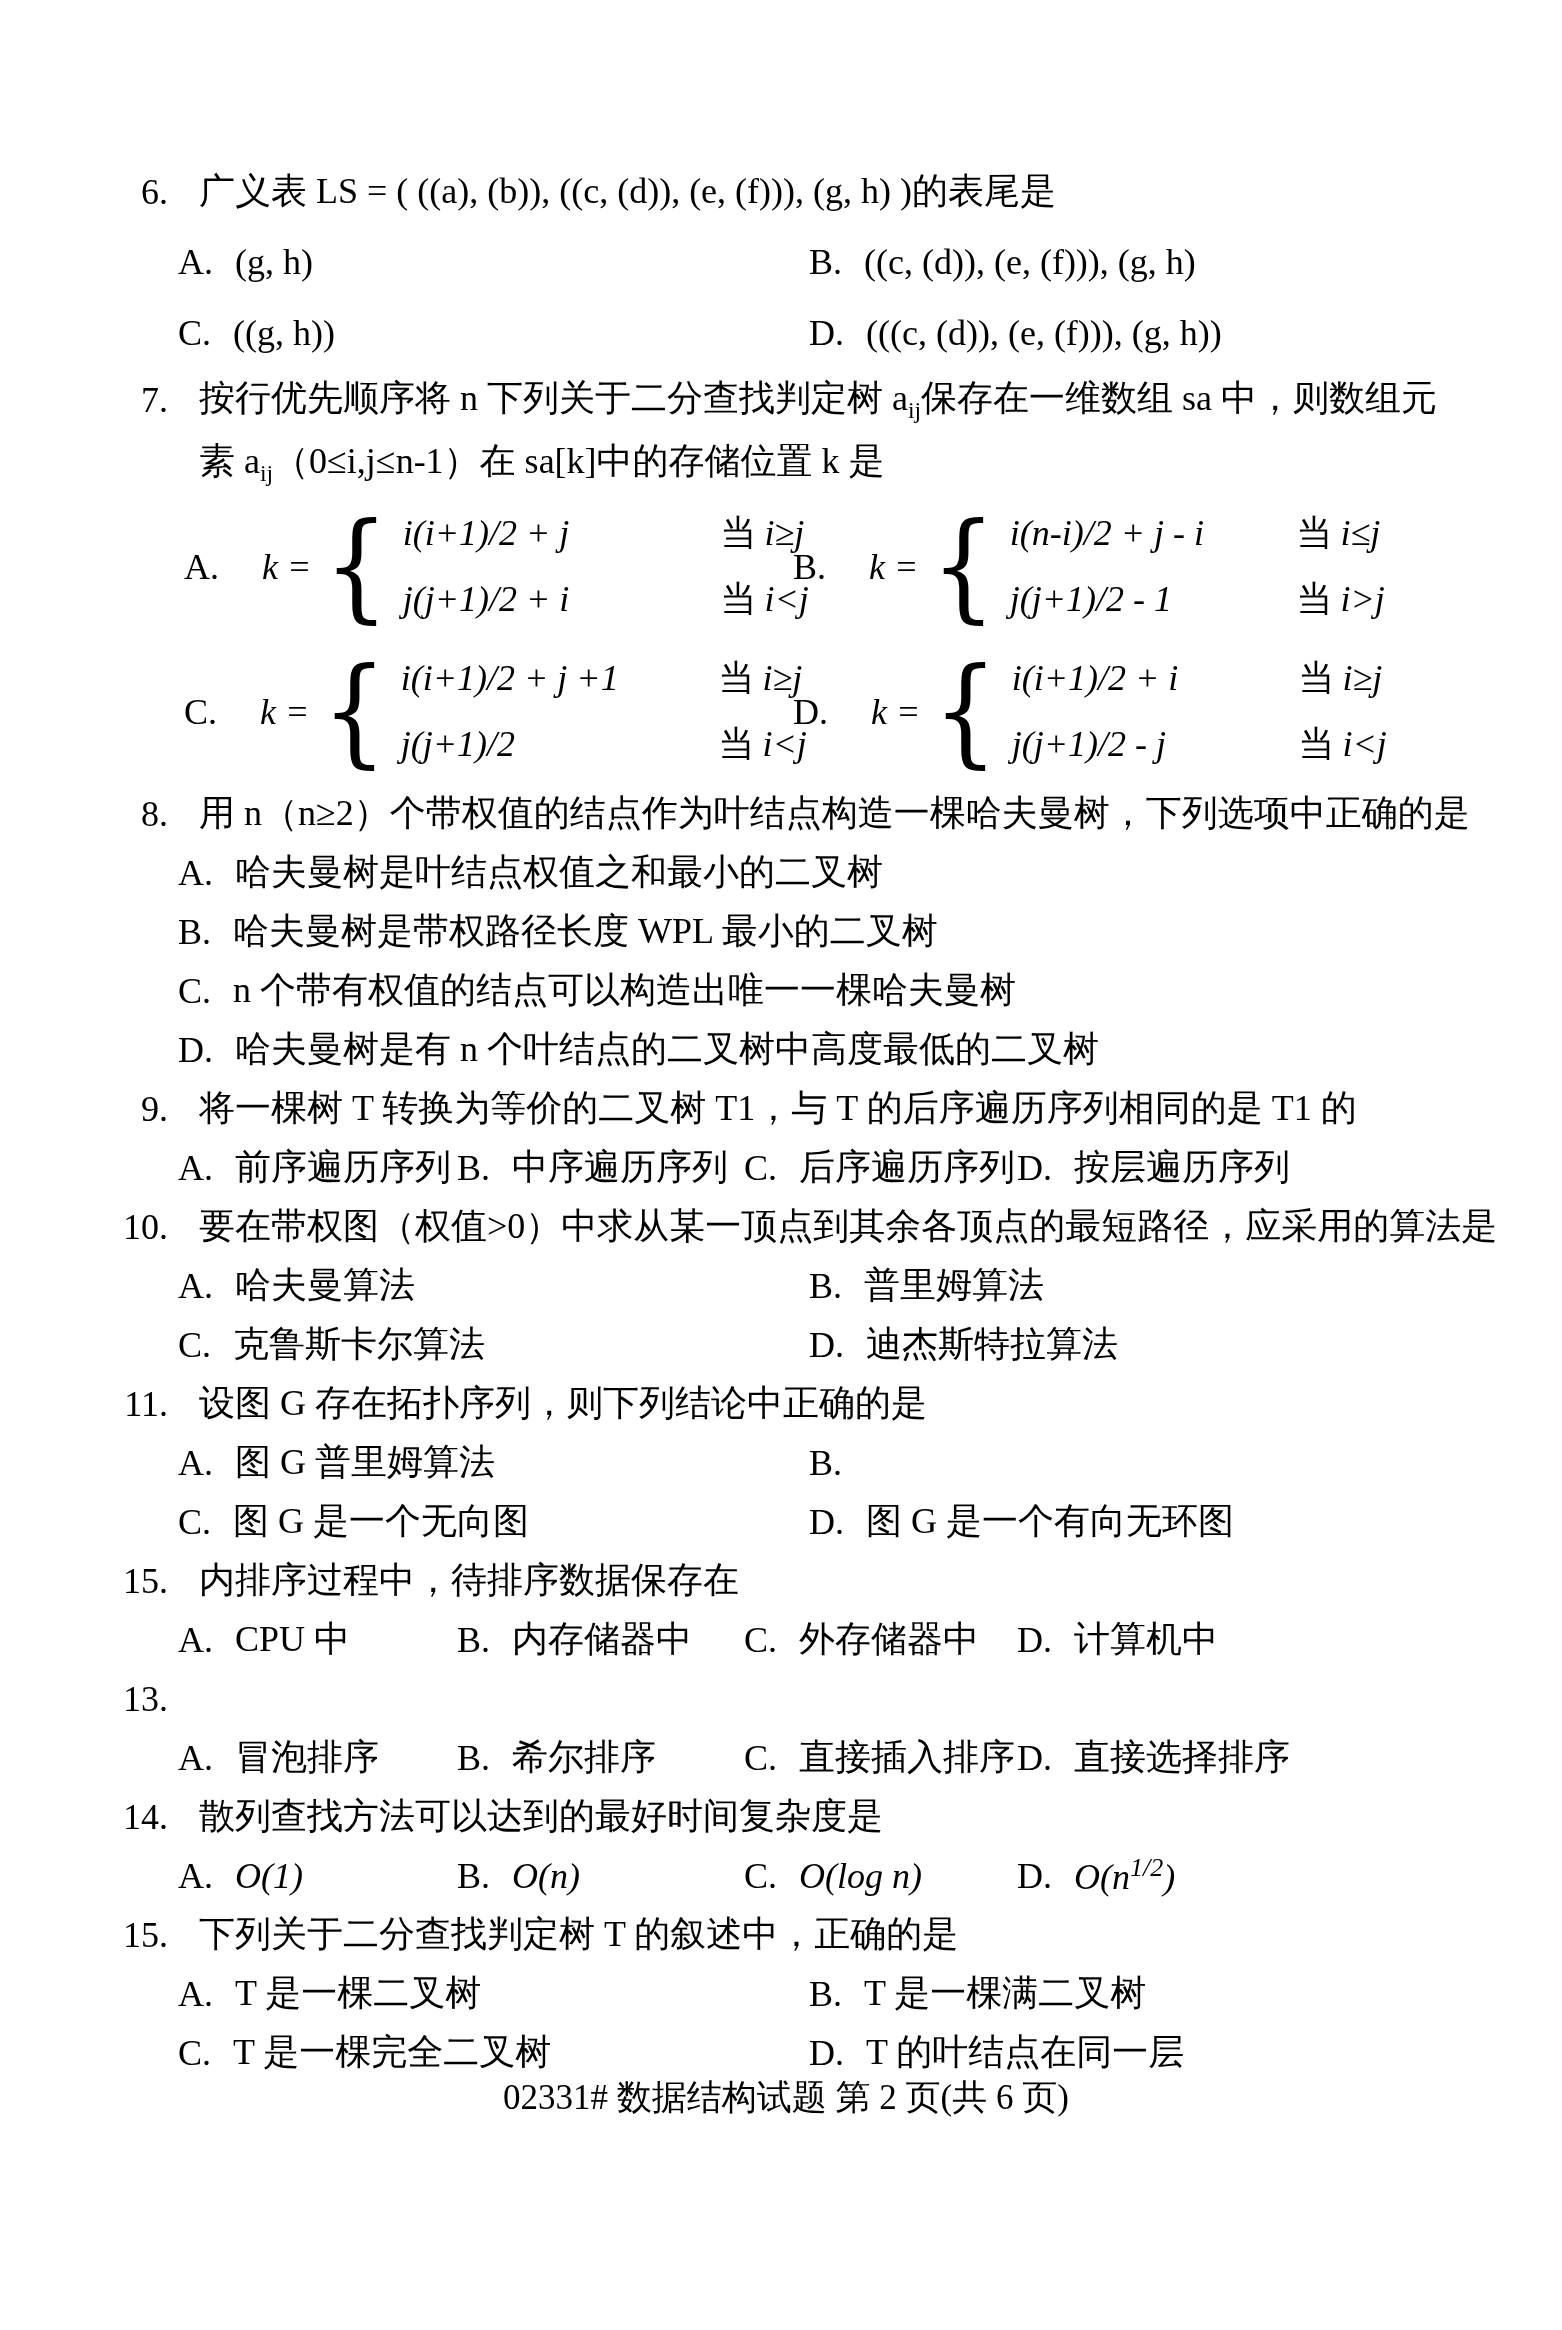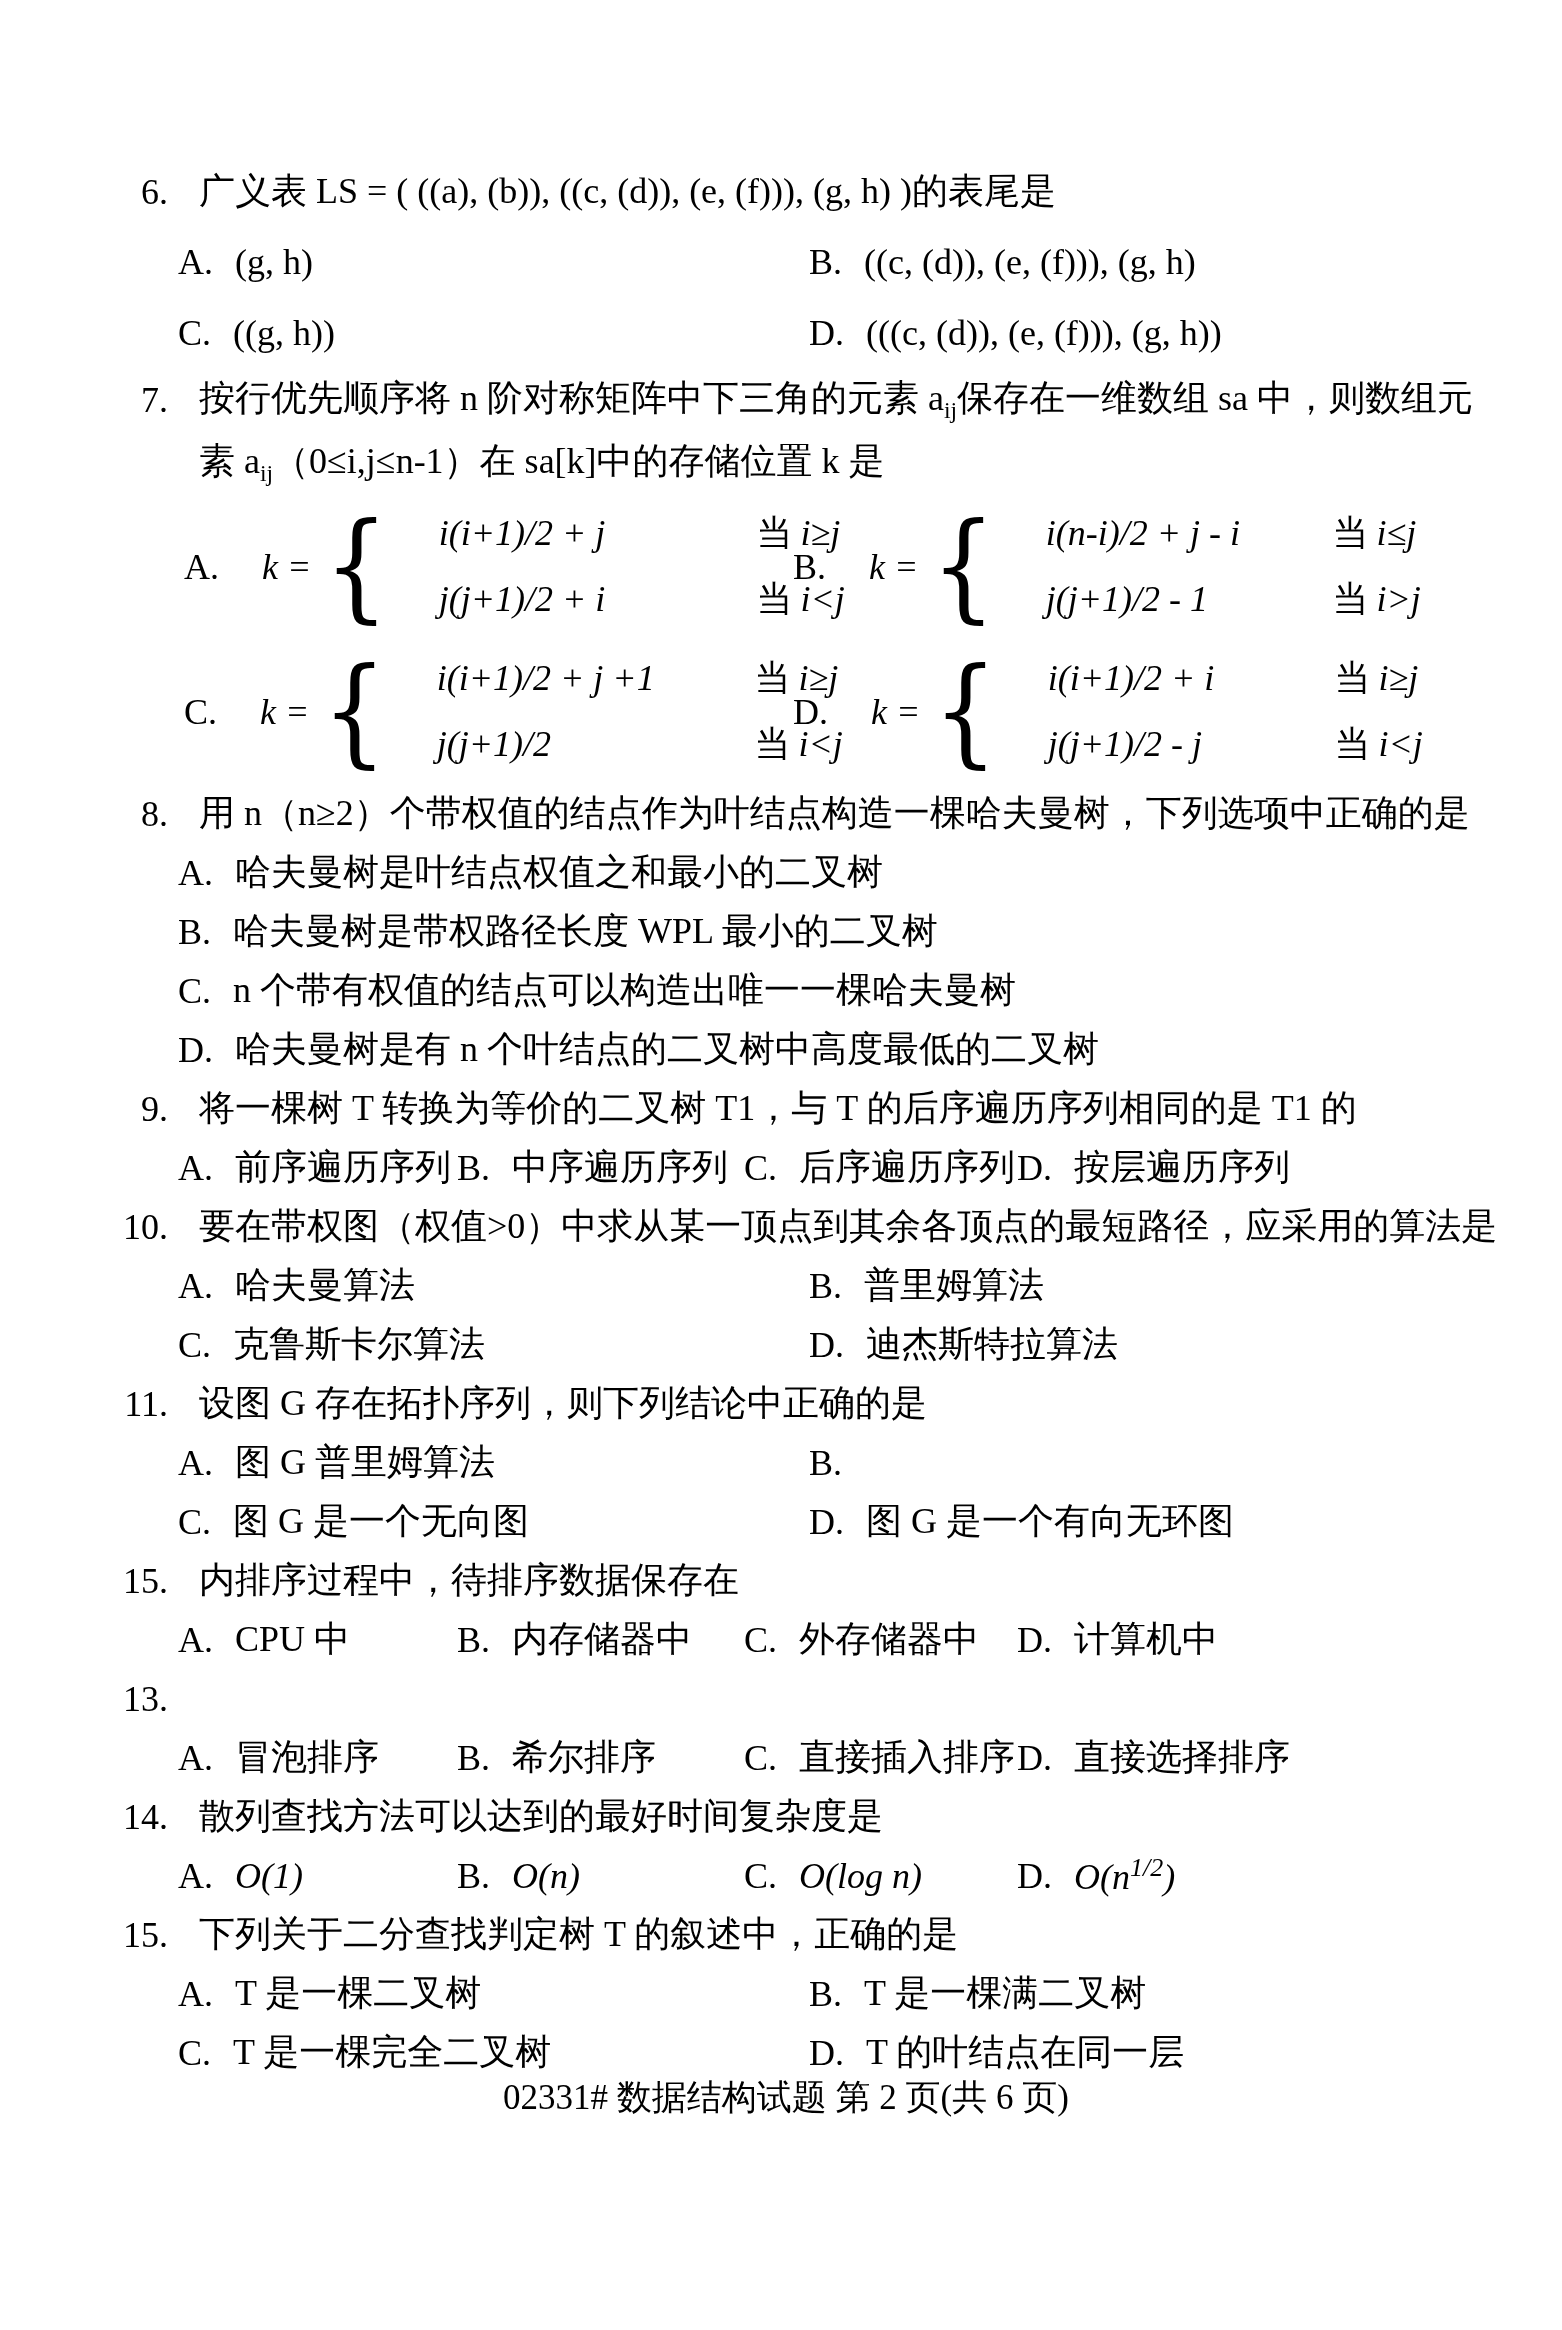--- a/index.html
+++ b/index.html
@@ -34,21 +34,21 @@
   .q7opt { display:flex; align-items:center; }
   .q7opt.left { width:609px; flex:none; }
   .q7opt .optlabel { margin-right:43px; }
   .q7opt .keq { margin-right:12.6px; }
   .brace {
     font-family:"DejaVu Serif",serif;
     font-size:102px; line-height:126px;
     transform:scaleY(1.15);
     margin-right:14px; font-weight:400;
   }
-  .cases { display:flex; flex-direction:column; gap:17px;margin-left:36px; }
+  .cases { display:flex; flex-direction:column; gap:17px; }
   .caserow { display:flex; align-items:baseline; }
   .caserow .formula { flex:none; width:306px; padding-right:11.8px; }
   .q7opt.right .formula { width:275px; }
   .cond .dang { font-style:normal; margin-right:7.9px; }
   .footer {
     position:absolute; top:2074px; left:0; right:0;
     text-align:center; font-size:35px;padding-left:9px;
   }
 </style>
 </head>
@@ -77,21 +77,21 @@
         <span>((g, h))</span>
       </div>
       <div class="opt">
         <span class="optlabel">D.</span>
         <span>(((c, (d)), (e, (f))), (g, h))</span>
       </div>
     </div>
 
     <div class="line t80 qrow">
       <span class="qnum">7.</span>
-      <span class="qtext"><span>按行优先顺序将 n 阶对称矩阵中下三角的元素 a</span><sub class="sm">ij</sub><span>保存在一维数组 sa 中，则数组元</span></span>
+      <span class="qtext"><span>按行优先顺序将 n 下列关于二分查找判定树 a</span><sub class="sm">ij</sub><span>保存在一维数组 sa 中，则数组元</span></span>
     </div>
     <div class="line t80 qrow">
       <span class="qnum"></span>
       <span class="qtext"><span>素 a</span><sub class="sm">ij</sub><span>（0≤i,j≤n-1）在 sa[k]中的存储位置 k 是</span></span>
     </div>
 
     <div class="q7pair">
       <div class="q7opt left">
         <span class="optlabel">A.</span>
         <span class="keq math">k =</span>

